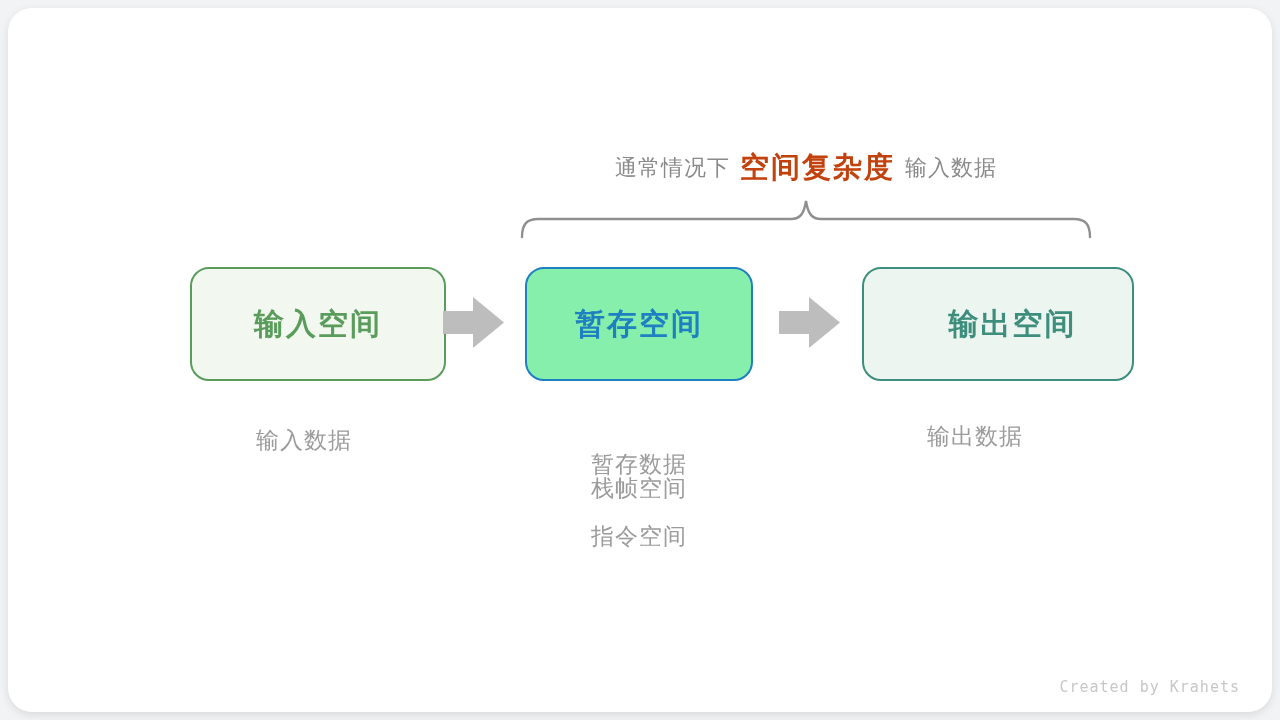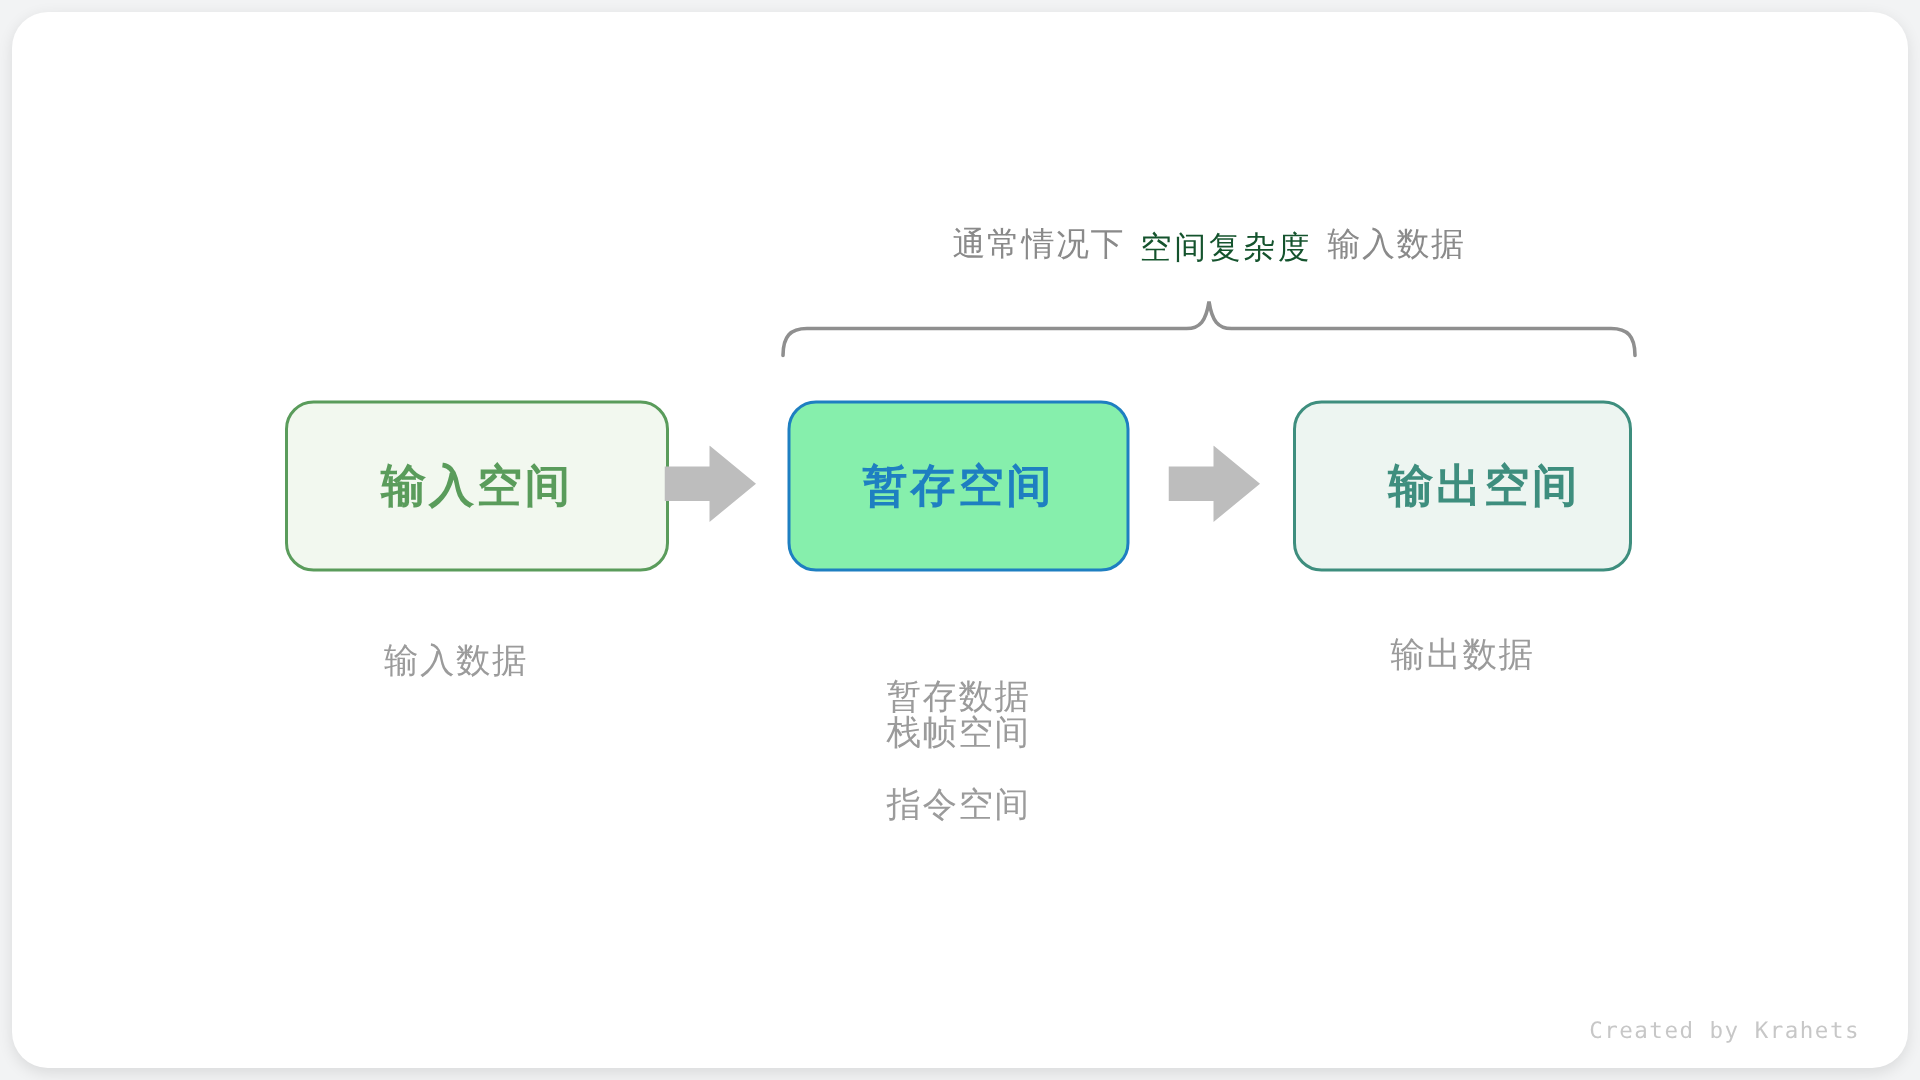--- a/index.html
+++ b/index.html
@@ -26,23 +26,23 @@
     position: absolute;
     left: 520px; top: 148px;
     width: 572px;
     text-align: center;
     font-size: 22px;
     color: #8a8a8a;
     letter-spacing: 1px;
     white-space: nowrap;
   }
   .annotation .hl {
-    font-size: 21px;
-    font-weight: 400;
-    color: #14532d;
+    font-size: 29px;
+    font-weight: 700;
+    color: #c2410c;
     margin: 0 10px;
     vertical-align: -2px;
     letter-spacing: 2px;
   }
   .brace-wrap {
     position: absolute;
     left: 520px; top: 197px;
     width: 572px; height: 42px;
   }
   .box {
@@ -54,21 +54,21 @@
     border-radius: 19px;
     display: flex;
     align-items: center;
     justify-content: center;
     font-size: 30px;
     font-weight: 700;
     letter-spacing: 2px;
   }
   .box1 { left: 190px; width: 256px; }
   .box2 { left: 525px; width: 228px; }
-  .box3 { left: 862px; width: 226px; padding-left: 29px; }
+  .box3 { left: 862px; width: 272px; padding-left: 29px; }
   .arrow {
     position: absolute;
     top: 297px;
     width: 61px; height: 51px;
   }
   .arrow1 { left: 443px; }
   .arrow2 { left: 779px; }
   .sublabel {
     position: absolute;
     width: 240px;

